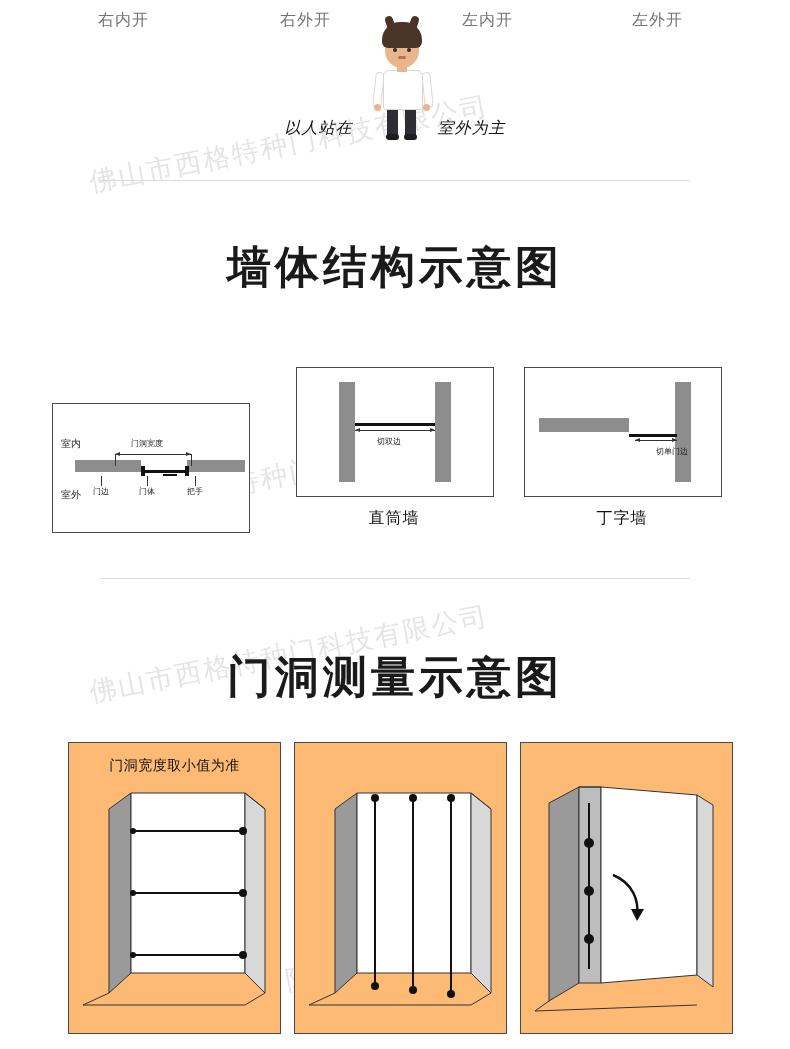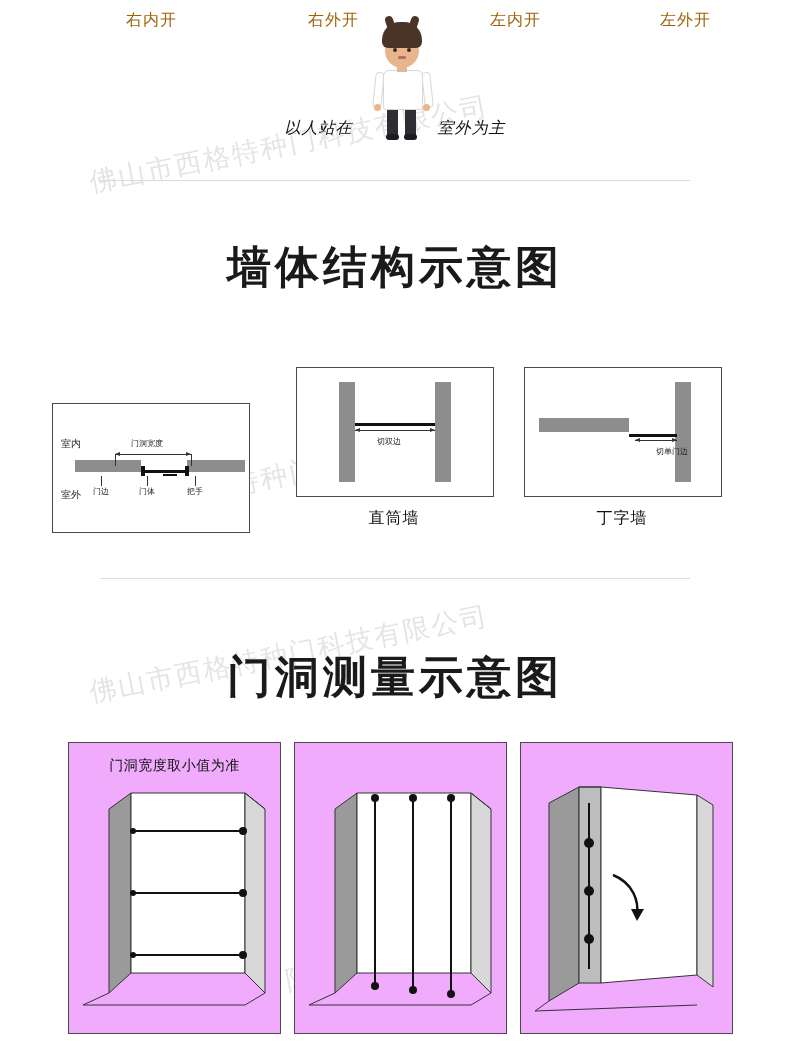--- a/index.html
+++ b/index.html
@@ -28,21 +28,21 @@
   }
   .wm1{left:86px;top:126px;}
   .wm2{left:86px;top:456px;}
   .wm3{left:86px;top:636px;}
   .wm4{left:170px;top:966px;}
 
   
   .topbar{position:absolute;left:0;top:0;width:790px;height:182px;}
   .dir-label{
     position:absolute;top:10px;
-    font-size:16px;color:#a16207;letter-spacing:1px;margin-left:28px;
+    font-size:16px;color:#737373;letter-spacing:1px;
   }
   .d1{left:98px;} .d2{left:280px;} .d3{left:462px;} .d4{left:632px;text-align:center;}
 
   
   .person{position:absolute;left:372px;top:22px;width:60px;height:116px;}
   .hair{position:absolute;left:10px;top:0;width:40px;height:26px;background:#4a3428;border-radius:18px 18px 6px 6px;}
   .hair:before{content:"";position:absolute;left:4px;top:-6px;width:8px;height:14px;background:#4a3428;transform:rotate(-18deg);border-radius:4px;}
   .hair:after{content:"";position:absolute;right:4px;top:-6px;width:8px;height:14px;background:#4a3428;transform:rotate(18deg);border-radius:4px;}
   .head{position:absolute;left:13px;top:12px;width:34px;height:34px;background:#e9b58c;border-radius:50%;}
   .eye{position:absolute;top:26px;width:4px;height:4px;background:#3b2a20;border-radius:50%;}
@@ -84,21 +84,21 @@
   .wall{position:absolute;background:#8d8d8d;}
   .doorline{position:absolute;background:#111;}
   .tiny{position:absolute;font-size:8px;color:#222;white-space:nowrap;line-height:1;}
   .dimline{position:absolute;height:1px;background:#333;}
   .dimline:before,.dimline:after{content:"";position:absolute;top:-2px;width:0;height:0;border-top:2.5px solid transparent;border-bottom:2.5px solid transparent;}
   .dimline:before{left:0;border-right:5px solid #333;}
   .dimline:after{right:0;border-left:5px solid #333;}
   .tick{position:absolute;width:1px;background:#333;}
 
   
-  .mbox{position:absolute;top:742px;width:211px;height:290px;border:1px solid #4a4a4a;background:#f0abfc;overflow:hidden;}
+  .mbox{position:absolute;top:742px;width:211px;height:290px;border:1px solid #4a4a4a;background:#fdba74;overflow:hidden;}
   .mb1{left:68px;} .mb2{left:294px;} .mb3{left:520px;}
   .mcap{position:absolute;top:14px;width:211px;text-align:center;font-size:14px;color:#111;letter-spacing:.5px;}
 </style>
 </head>
 <body>
 
 <div class="page">
 
   <div class="wm wm1">佛山市西格特种门科技有限公司</div>
   <div class="wm wm2">佛山市西格特种门科技有限公司</div>

